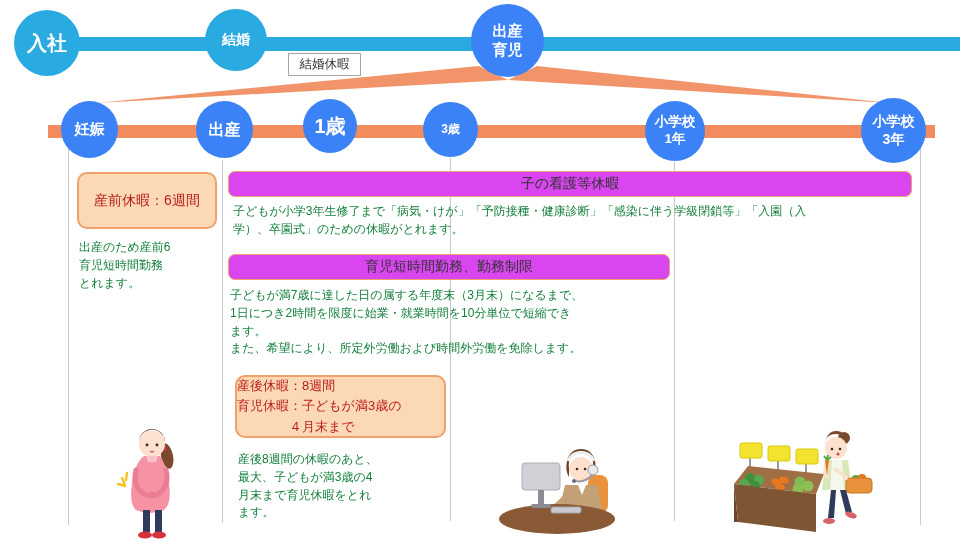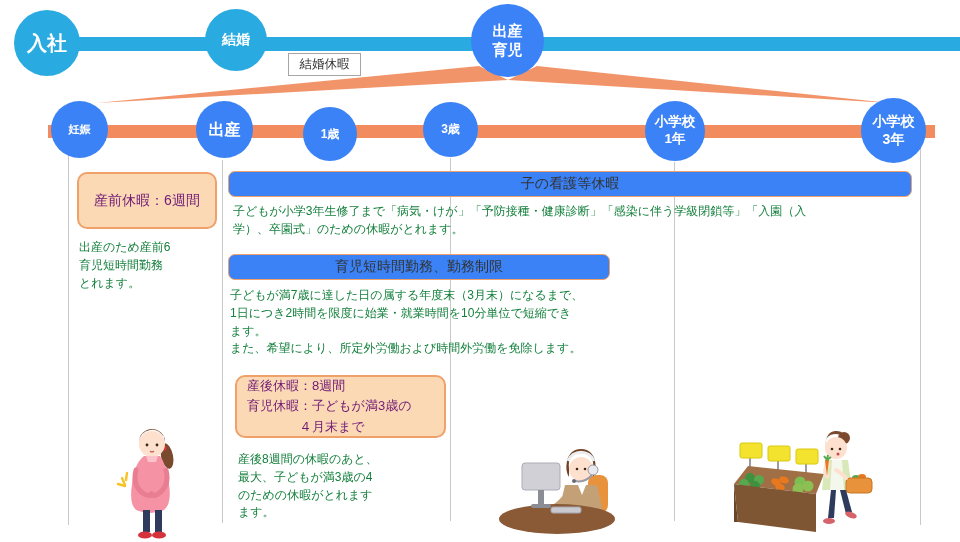--- a/index.html
+++ b/index.html
@@ -16,22 +16,22 @@
   .node.blue{background:#29ABE2;}
   .node.orange{background:#3b82f6;}
   .pre{white-space:pre-line;}
 
   .vline{position:absolute;width:1px;background:#C9C9C9;}
 
   .label-box{position:absolute;background:#ffffff;border:1px solid #A6A6A6;
              display:flex;align-items:center;justify-content:center;font-size:12.5px;}
 
   .pill{position:absolute;background:#FBD9B5;border:2px solid #F0A169;border-radius:10px;
-        display:flex;align-items:center;justify-content:center;font-size:14px;color:#701a75;}
-  .bar-title{position:absolute;background:#3b82f6;border:1.5px solid #F0A169;border-radius:7px;
+        display:flex;align-items:center;justify-content:center;font-size:14px;color:#b91c1c;}
+  .bar-title{position:absolute;background:#d946ef;border:1.5px solid #F0A169;border-radius:7px;
         display:flex;align-items:center;justify-content:center;font-size:14px;color:#333;}
   .desc{position:absolute;font-size:12px;line-height:1.48;color:#15803d;}
 
   svg{display:block;}
   .overlay{position:absolute;left:0;top:0;pointer-events:none;}
   .illus{position:absolute;}
 </style>
 </head>
 <body>
 
@@ -59,27 +59,27 @@
   <div class="label-box" style="left:288px;top:45px;width:73px;height:23px;margin-top:8px;">
     <span>結婚休暇</span>
   </div>
   <div class="node orange" style="left:471px;top:4px;width:73px;height:73px;font-size:15px;">
     <span class="pre">出産
 育児</span>
   </div>
 
   <div class="hline orange-bar"></div>
 
-  <div class="node orange" style="left:51px;top:101px;width:57px;height:57px;font-size:11px;">
+  <div class="node orange" style="left:61px;top:101px;width:57px;height:57px;font-size:15px;">
     <span class="pre">妊娠</span>
   </div>
   <div class="node orange" style="left:196px;top:101px;width:57px;height:57px;font-size:16px;">
     <span class="pre">出産</span>
   </div>
-  <div class="node orange" style="left:303px;top:107px;width:54px;height:54px;font-size:12px;">
+  <div class="node orange" style="left:303px;top:99px;width:54px;height:54px;font-size:20px;">
     <span class="pre">1歳</span>
   </div>
   <div class="node orange" style="left:423px;top:102px;width:55px;height:55px;font-size:12px;">
     <span class="pre">3歳</span>
   </div>
   <div class="node orange" style="left:645px;top:101px;width:60px;height:60px;font-size:13.5px;">
     <span class="pre">小学校
 1年</span>
   </div>
   <div class="node orange" style="left:861px;top:98px;width:65px;height:65px;font-size:14px;">
@@ -93,34 +93,34 @@
   <div class="desc pre" style="left:79px;top:239px;width:142px;">出産のため産前6
 育児短時間勤務
 とれます。</div>
 
   <div class="bar-title" style="left:228px;top:171px;width:684px;height:26px;">
     <span>子の看護等休暇</span>
   </div>
   <div class="desc pre" style="left:233px;top:203px;width:690px;">子どもが小学3年生修了まで「病気・けが」「予防接種・健康診断」「感染に伴う学級閉鎖等」「入園（入
 学）、卒園式」のための休暇がとれます。</div>
 
-  <div class="bar-title" style="left:228px;top:254px;width:382px;height:26px;">
+  <div class="bar-title" style="left:228px;top:254px;width:442px;height:26px;">
     <span>育児短時間勤務、勤務制限</span>
   </div>
   <div class="desc pre" style="left:230px;top:287px;width:446px;">子どもが満7歳に達した日の属する年度末（3月末）になるまで、
 1日につき2時間を限度に始業・就業時間を10分単位で短縮でき
 ます。
 また、希望により、所定外労働および時間外労働を免除します。</div>
 
-  <div class="pill pre" style="left:235px;top:375px;width:211px;height:63px;font-size:13px;justify-content:flex-start;padding-left:10px;line-height:1.55;">産後休暇：8週間
+  <div class="pill pre" style="left:235px;top:375px;width:211px;height:63px;font-size:13px;justify-content:flex-start;line-height:1.55;">産後休暇：8週間
 育児休暇：子どもが満3歳の
 　　　　４月末まで</div>
   <div class="desc pre" style="left:238px;top:451px;width:220px;">産後8週間の休暇のあと、
 最大、子どもが満3歳の4
-のための休暇がとれます
+月末まで育児休暇をとれ
 ます。</div>
 
   <div class="illus" style="left:112px;top:426px;">
     <svg width="78" height="116" viewBox="0 0 78 116">
 
       <ellipse cx="55" cy="30" rx="6" ry="13" transform="rotate(-12 55 30)" fill="#7B4A2E"></ellipse>
       <circle cx="52" cy="22" r="2.6" fill="#D6323C"></circle>
 
       <circle cx="40" cy="18" r="13" fill="#FDE0CE"></circle>
       <path d="M27,16 A13,13 0 0 1 53,16 L53,12 Q46,2 38,4 Q28,6 27,16 Z" fill="#7B4A2E"></path>

